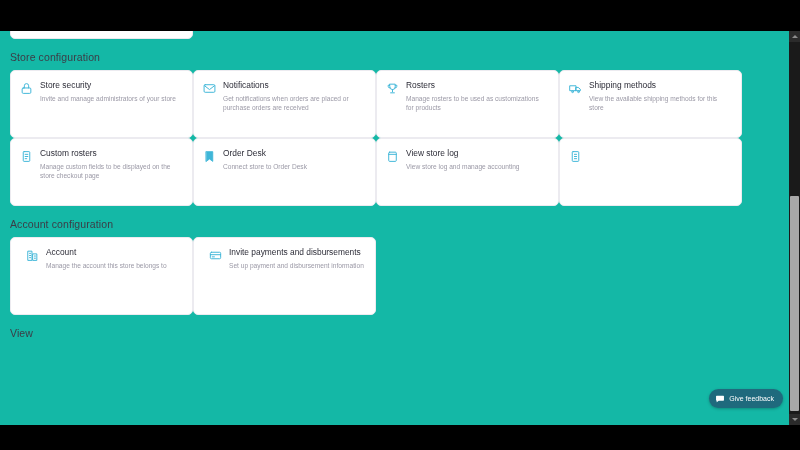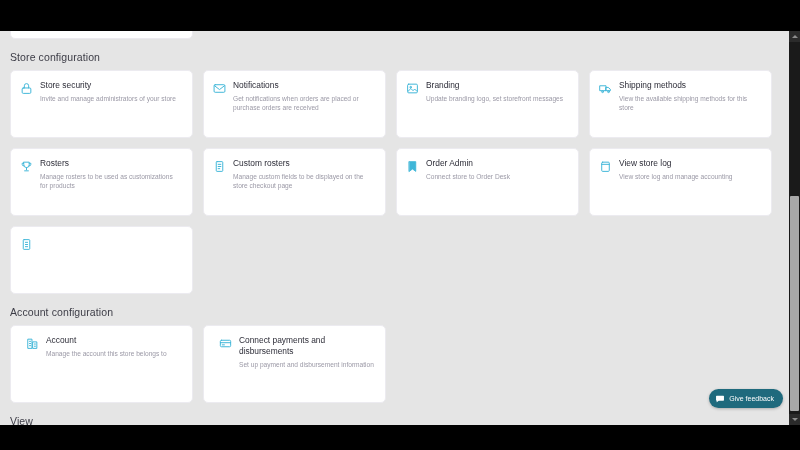--- a/index.html
+++ b/index.html
@@ -33,21 +33,21 @@
     width: 800px; height: 25px;
     background: #000000;
   }
 
   
   #viewport {
     position: absolute;
     left: 0; top: 31px;
     width: 789px;
     height: 394px;
-    background: #e5e5e5;
+    background: #14b8a6;
     overflow: hidden;
   }
 
   #page {
     position: absolute;
     left: 0;
     top: -18px;
     width: 789px;
     padding: 0 10px 0 10px;
   }
@@ -66,21 +66,20 @@
     font-size: 10.5px;
     color: #3c3c46;
     font-weight: 400;
     margin: 12px 0 7px 0;
     letter-spacing: 0.1px;
   }
 
   .card-grid {
     display: flex;
     flex-wrap: wrap;
-    gap: 10px;
   }
 
   .card {
     width: 183px;
     min-height: 61px;
     background: #ffffff;
     border: 1px solid #ecebf0;
     border-radius: 5px;
     padding: 9px 10px 9px 9px;
     display: flex;
@@ -214,31 +213,32 @@
                 <path d="M3 7l9 7 9-7"></path>
             </svg>
           </span>
           <div class="card-body">
             <div class="card-title">Notifications</div>
             <div class="card-desc">Get notifications when orders are placed or purchase orders are received</div>
           </div>
         </div>
 
 
-        <div class="card tall">
-          <span class="card-icon">
-            <svg width="13" height="13" viewBox="0 0 24 24" fill="none" stroke="#3fb6d8" stroke-width="1.8" stroke-linecap="round" stroke-linejoin="round">
-              <rect x="3" y="4" width="18" height="16" rx="2"></rect>
-                <circle cx="8.5" cy="9.5" r="1.4"></circle>
-                <path d="M4 17l5-5 4 4 3-3 4 4"></path>
-            </svg>
-          </span>
-          <div class="card-body">
-            <div class="card-title">Branding</div>
-            <div class="card-desc">Update branding logo, set storefront messages</div>
+
+        <div class="card tall">
+          <span class="card-icon">
+            <svg width="13" height="13" viewBox="0 0 24 24" fill="none" stroke="#3fb6d8" stroke-width="1.8" stroke-linecap="round" stroke-linejoin="round">
+              <path d="M7 4h10v5a5 5 0 0 1-10 0z"></path>
+                <path d="M7 6H4v2a3 3 0 0 0 3 3M17 6h3v2a3 3 0 0 1-3 3"></path>
+                <path d="M12 14v4M8.5 20h7"></path>
+            </svg>
+          </span>
+          <div class="card-body">
+            <div class="card-title">Rosters</div>
+            <div class="card-desc">Manage rosters to be used as customizations for products</div>
           </div>
         </div>
 
         <div class="card tall">
           <span class="card-icon">
             <svg width="13" height="13" viewBox="0 0 24 24" fill="none" stroke="#3fb6d8" stroke-width="1.8" stroke-linecap="round" stroke-linejoin="round">
               <path d="M2 7h11v9H2z"></path>
                 <path d="M13 10h4l4 3.5V16h-8z"></path>
                 <circle cx="6.5" cy="18" r="1.6"></circle>
                 <circle cx="17.5" cy="18" r="1.6"></circle>
@@ -246,52 +246,38 @@
           </span>
           <div class="card-body">
             <div class="card-title">Shipping methods</div>
             <div class="card-desc">View the available shipping methods for this store</div>
           </div>
         </div>
 
         <div class="card tall">
           <span class="card-icon">
             <svg width="13" height="13" viewBox="0 0 24 24" fill="none" stroke="#3fb6d8" stroke-width="1.8" stroke-linecap="round" stroke-linejoin="round">
-              <path d="M7 4h10v5a5 5 0 0 1-10 0z"></path>
-                <path d="M7 6H4v2a3 3 0 0 0 3 3M17 6h3v2a3 3 0 0 1-3 3"></path>
-                <path d="M12 14v4M8.5 20h7"></path>
-            </svg>
-          </span>
-          <div class="card-body">
-            <div class="card-title">Rosters</div>
-            <div class="card-desc">Manage rosters to be used as customizations for products</div>
-          </div>
-        </div>
-
-        <div class="card tall">
-          <span class="card-icon">
-            <svg width="13" height="13" viewBox="0 0 24 24" fill="none" stroke="#3fb6d8" stroke-width="1.8" stroke-linecap="round" stroke-linejoin="round">
               <rect x="6" y="3" width="12" height="18" rx="1.5"></rect>
                 <path d="M9.5 8h5M9.5 12h5M9.5 16h3"></path>
             </svg>
           </span>
           <div class="card-body">
             <div class="card-title">Custom rosters</div>
             <div class="card-desc">Manage custom fields to be displayed on the store checkout page</div>
           </div>
         </div>
 
         <div class="card tall">
           <span class="card-icon">
             <svg width="13" height="13" viewBox="0 0 24 24" fill="#3fb6d8" stroke="#3fb6d8" stroke-width="1.6" stroke-linecap="round" stroke-linejoin="round">
               <path d="M6 3h12v18l-6-4.5L6 21z"></path>
             </svg>
           </span>
           <div class="card-body">
-            <div class="card-title">Order Admin</div>
+            <div class="card-title">Order Desk</div>
             <div class="card-desc">Connect store to Order Desk</div>
           </div>
         </div>
 
         <div class="card tall">
           <span class="card-icon">
             <svg width="13" height="13" viewBox="0 0 24 24" fill="none" stroke="#3fb6d8" stroke-width="1.8" stroke-linecap="round" stroke-linejoin="round">
               <rect x="5" y="4" width="14" height="17" rx="1.8"></rect>
                 <path d="M5 8h14"></path>
             </svg>
@@ -331,21 +317,21 @@
         </div>
 
         <div class="card xtall">
           <span class="card-icon">
             <svg width="13" height="13" viewBox="0 0 24 24" fill="none" stroke="#3fb6d8" stroke-width="1.8" stroke-linecap="round" stroke-linejoin="round">
               <rect x="2.5" y="6" width="19" height="12" rx="2"></rect>
                 <path d="M2.5 10.5h19M6 14.5h4"></path>
             </svg>
           </span>
           <div class="card-body">
-            <div class="card-title">Connect payments and disbursements</div>
+            <div class="card-title">Invite payments and disbursements</div>
             <div class="card-desc">Set up payment and disbursement information</div>
           </div>
         </div>
 
       </div>
 
       <h2 class="section-title">View</h2>
 
     </div>
   </div>

